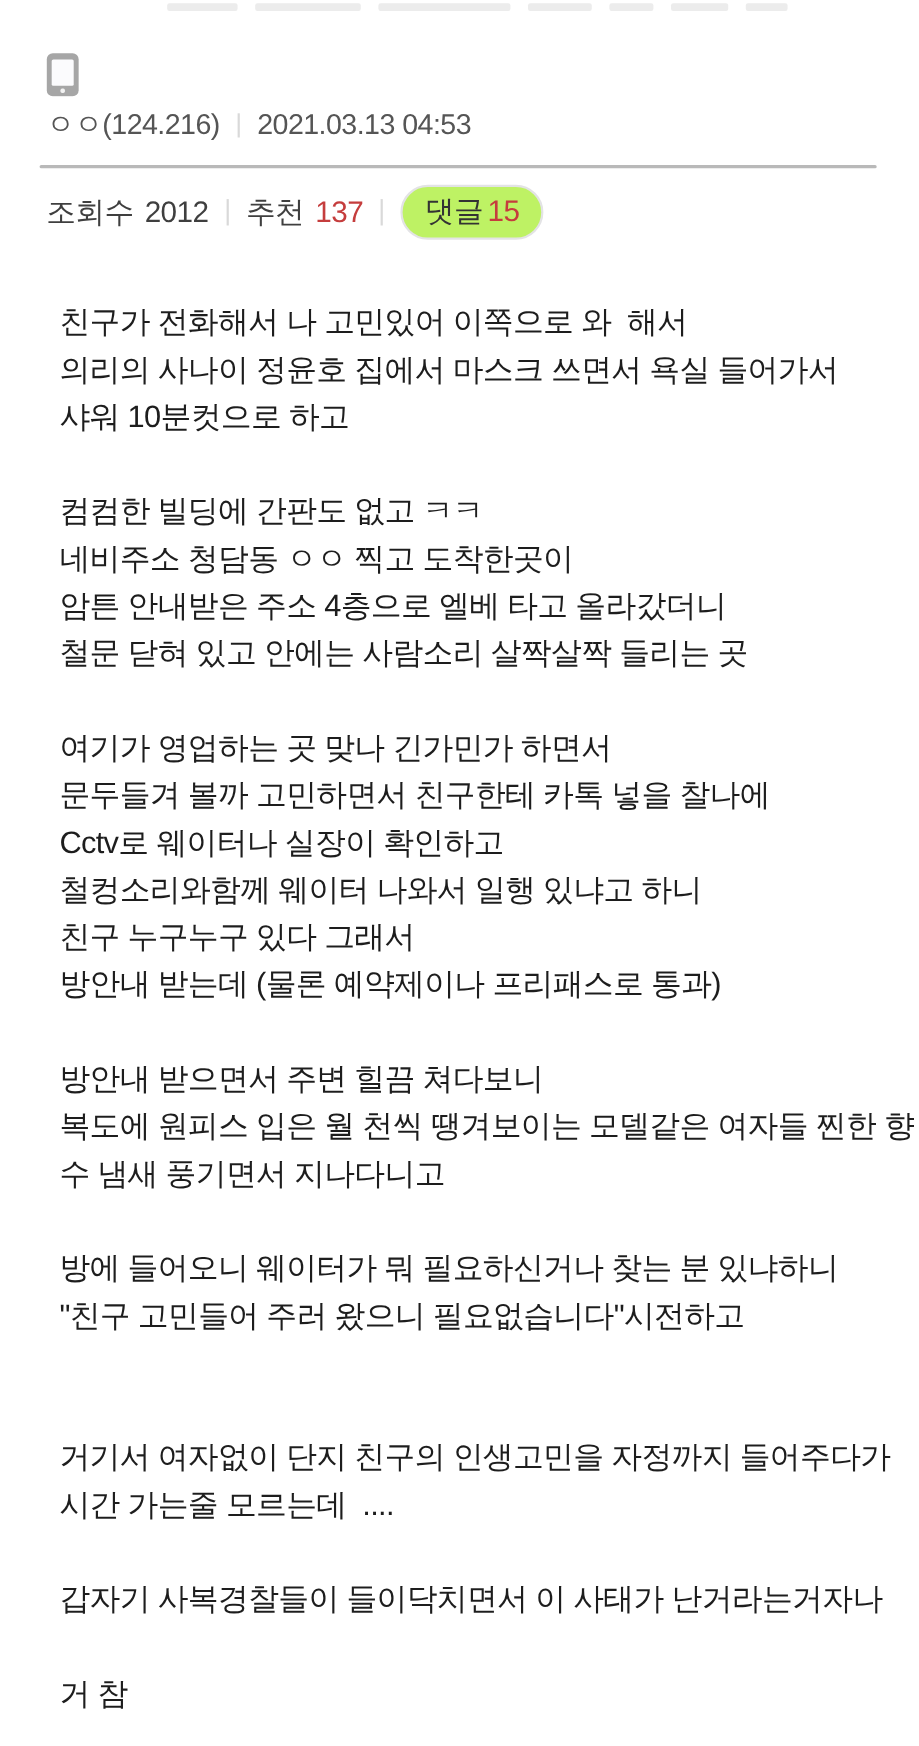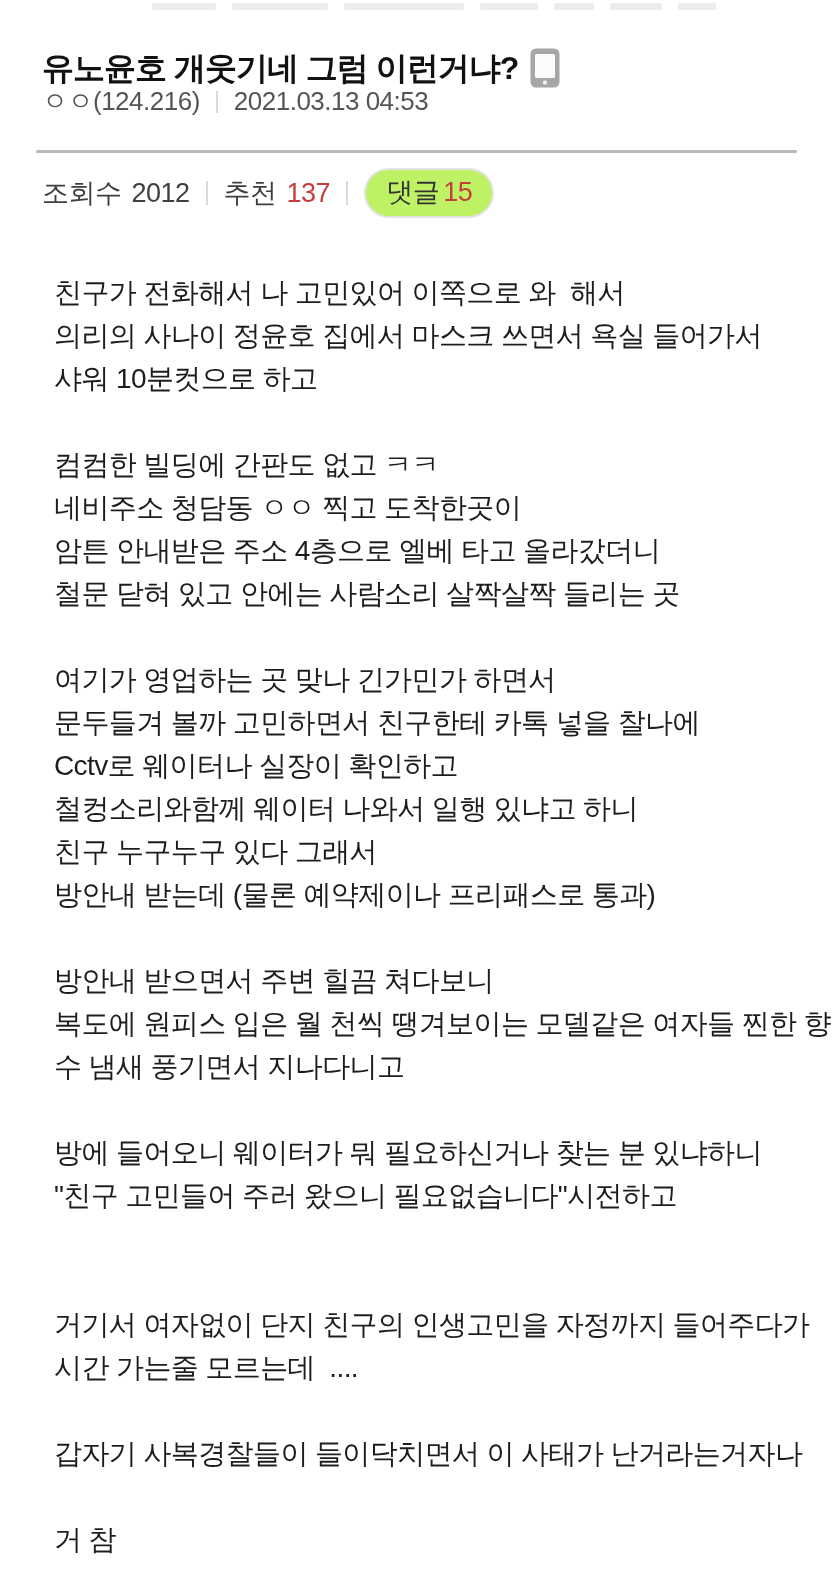--- a/index.html
+++ b/index.html
@@ -43,21 +43,21 @@
     font-size: 32px;
     font-weight: 700;
     color: #111111;
     letter-spacing: -1px;
     white-space: nowrap;
   }
   .phone-icon { flex: 0 0 auto; margin-top: 2px; }
 
   .meta-row {
     position: absolute;
-    top: 84px;
+    top: 96px;
     left: 42px;
     display: flex;
     align-items: center;
     gap: 16px;
     font-size: 26px;
     color: #555555;
     letter-spacing: -0.5px;
   }
   .v-divider {
     width: 2px;
@@ -128,21 +128,20 @@
     <span style="width:64px"></span>
     <span style="width:96px"></span>
     <span style="width:120px"></span>
     <span style="width:58px"></span>
     <span style="width:40px"></span>
     <span style="width:52px"></span>
     <span style="width:38px"></span>
   </div>
 
   <div class="title-row">
-    <span class="post-title">유노윤호 개웃기네 그럼 이런거냐?</span>
     <span class="phone-icon">
       <svg width="30" height="40" viewBox="0 0 30 40">
         <rect x="0.5" y="0.5" width="29" height="39" rx="5.5" fill="#a6a6a6"></rect>
         <rect x="5" y="6" width="20" height="24" rx="1.5" fill="#fbfbfd"></rect>
         <rect x="13" y="32.5" width="4" height="4" rx="1.5" fill="#f2f2f2"></rect>
       </svg>
     </span>
   </div>
 
   <div class="meta-row">

